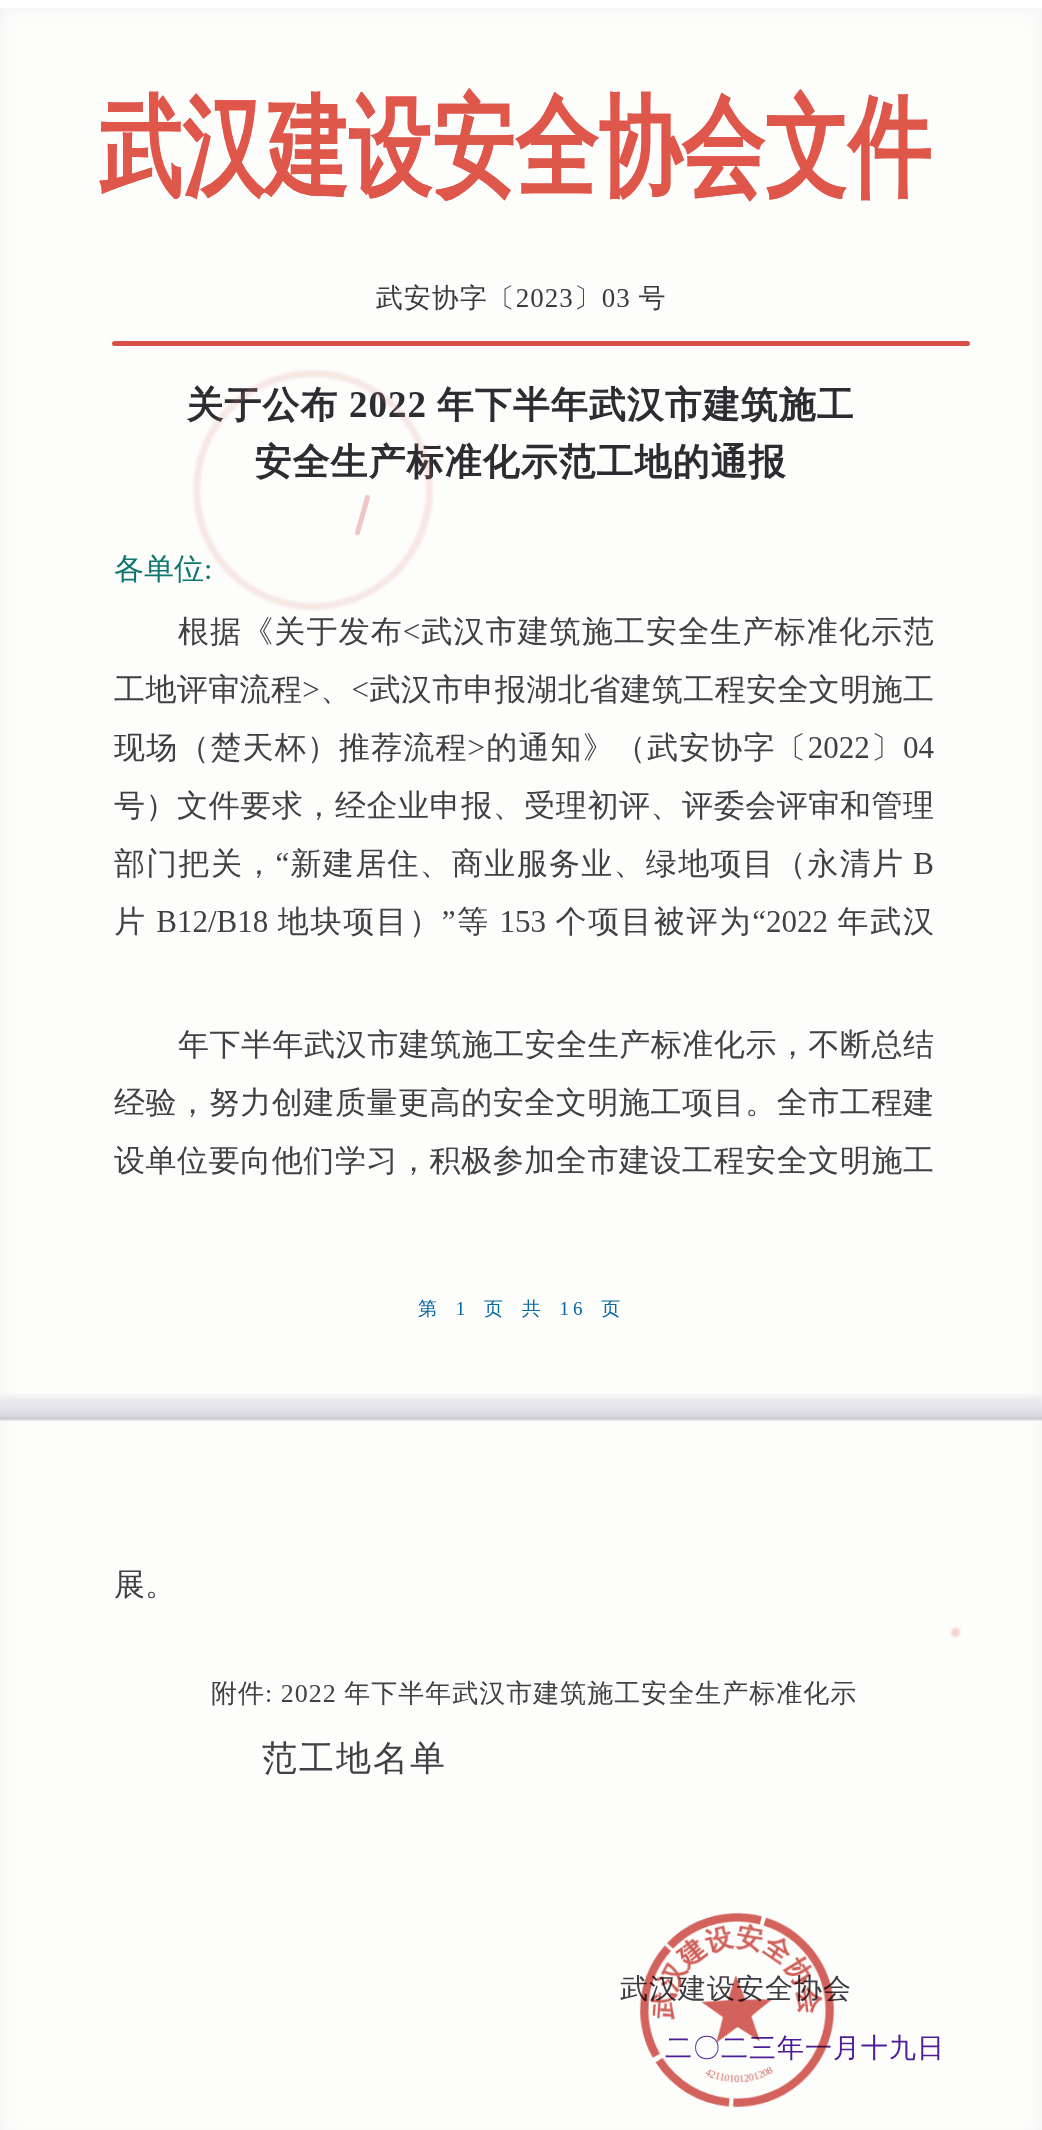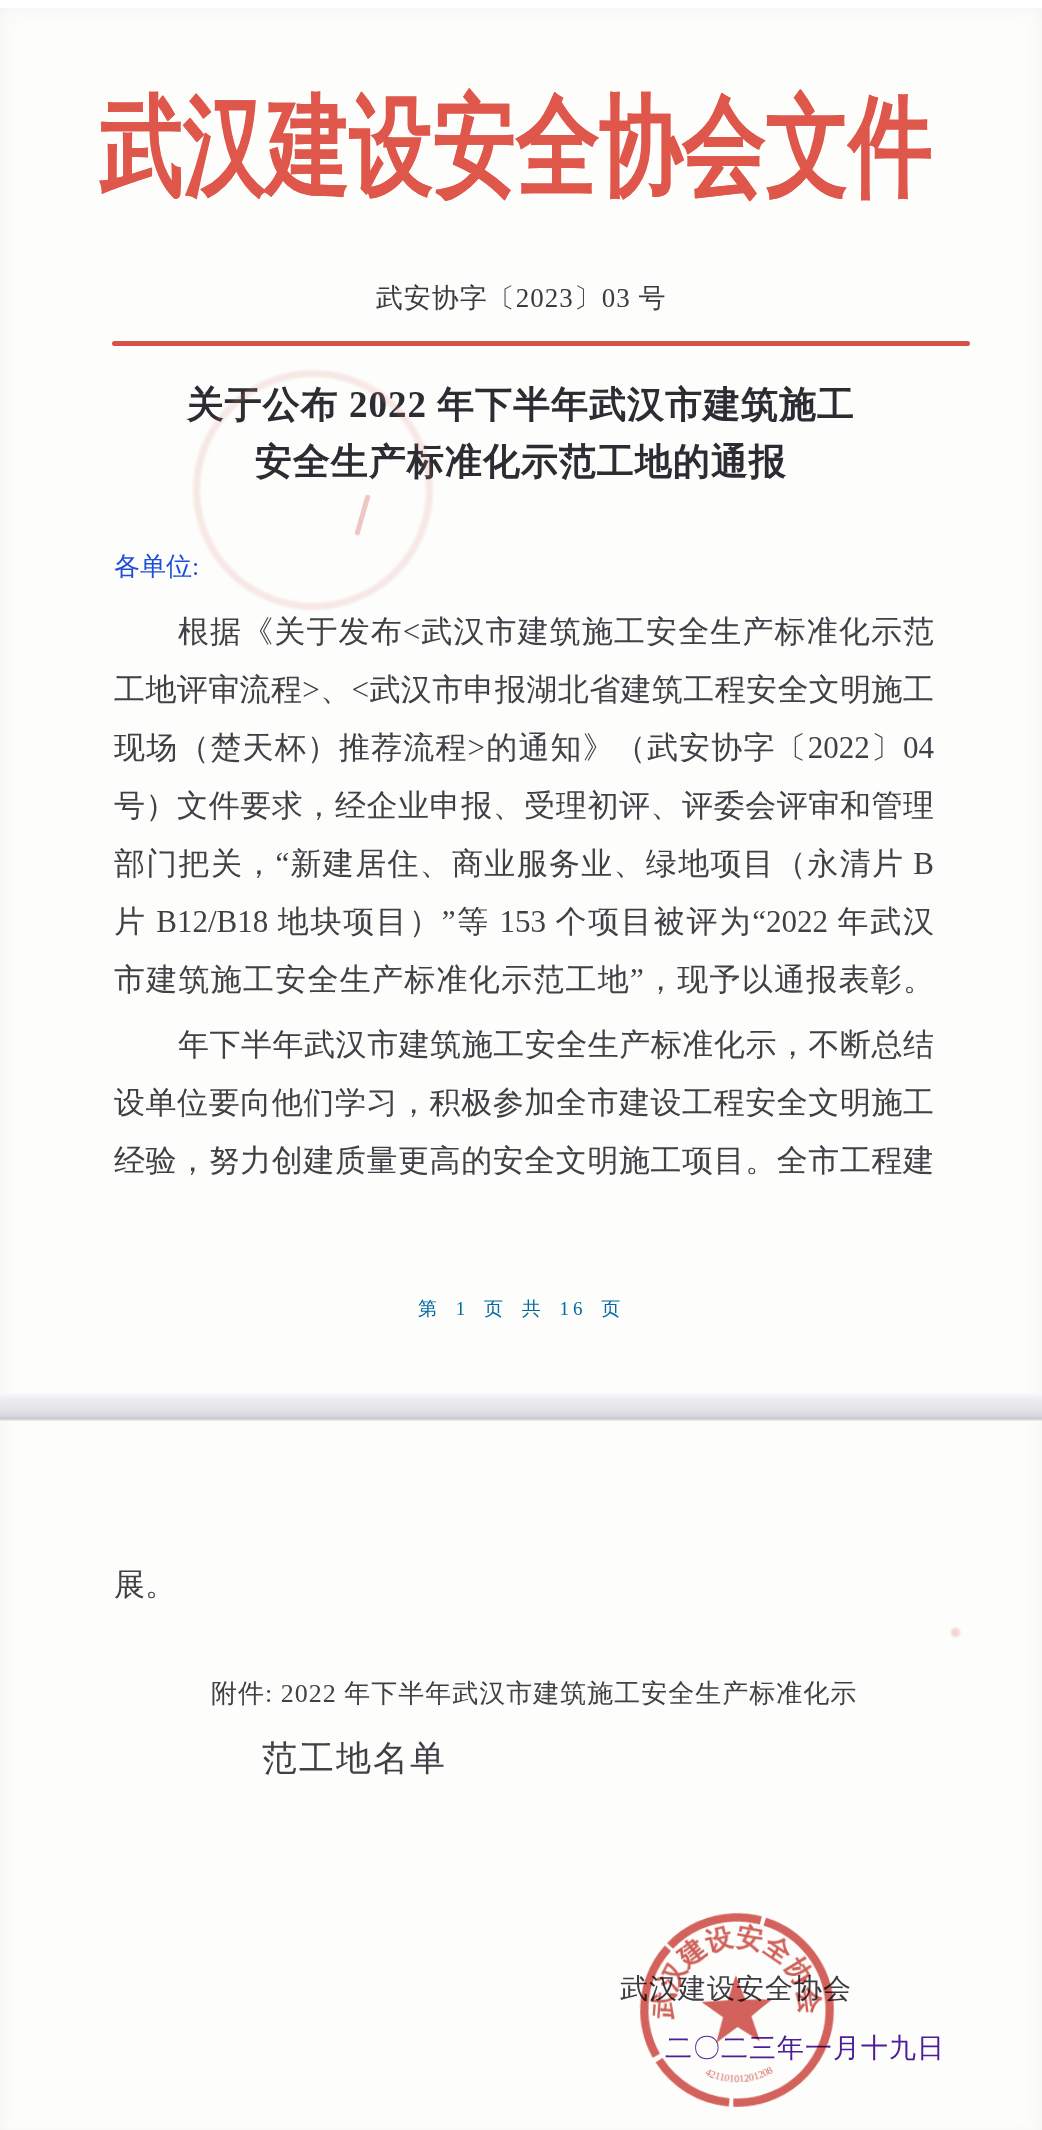--- a/index.html
+++ b/index.html
@@ -43,21 +43,21 @@
     position:absolute;left:360px;top:486px;width:5px;height:42px;
     background:rgba(205,85,74,0.32);transform:rotate(16deg);
     border-radius:3px;filter:blur(0.5px);
   }
   .stamp-dot{
     position:absolute;left:951px;top:1620px;width:9px;height:9px;
     background:rgba(224,136,127,0.35);border-radius:50%;filter:blur(1px);
   }
   .salutation{
     position:absolute;left:114px;top:541px;
-    font-size:26px;color:#1d4ed8;
+    font-size:30px;color:#0f766e;
   }
   .para{position:absolute;left:114px;width:820px;}
   .p1{top:595px;}
   .p2{top:1008px;}
   .bodyline{
     height:58px;line-height:58px;font-size:31px;color:#404046;
     text-align:justify;text-align-last:justify;white-space:nowrap;
   }
   .indent{text-indent:64px;}
   .page-num{
@@ -121,27 +121,26 @@
 
     <div class="salutation">各单位:</div>
 
     <div class="para p1">
       <div class="bodyline indent">根据《关于发布&lt;武汉市建筑施工安全生产标准化示范</div>
       <div class="bodyline">工地评审流程&gt;、&lt;武汉市申报湖北省建筑工程安全文明施工</div>
       <div class="bodyline">现场（楚天杯）推荐流程&gt;的通知》（武安协字〔2022〕04</div>
       <div class="bodyline">号）文件要求，经企业申报、受理初评、评委会评审和管理</div>
       <div class="bodyline">部门把关，“新建居住、商业服务业、绿地项目（永清片 B</div>
       <div class="bodyline">片 B12/B18 地块项目）”等 153 个项目被评为“2022 年武汉</div>
-      <div class="bodyline">市建筑施工安全生产标准化示范工地”，现予以通报表彰。</div>
     </div>
 
     <div class="para p2">
       <div class="bodyline indent">年下半年武汉市建筑施工安全生产标准化示，不断总结</div>
+      <div class="bodyline">经验，努力创建质量更高的安全文明施工项目。全市工程建</div>
       <div class="bodyline">设单位要向他们学习，积极参加全市建设工程安全文明施工</div>
-      <div class="bodyline">经验，努力创建质量更高的安全文明施工项目。全市工程建</div>
     </div>
 
     <div class="page-num">第 1 页 共 16 页</div>
   </div>
 
   <div class="page-break"></div>
 
   <div>
 
     <div class="continuation">展。</div>

